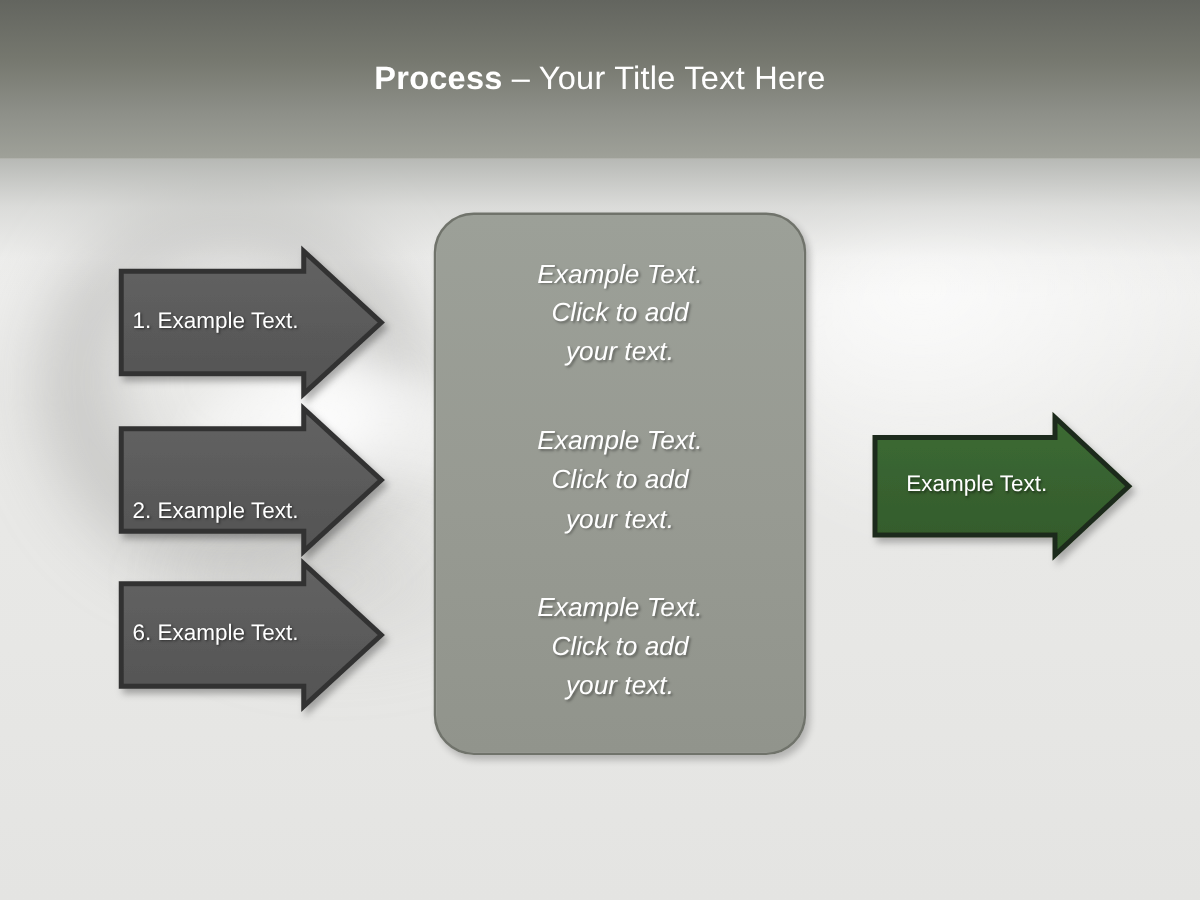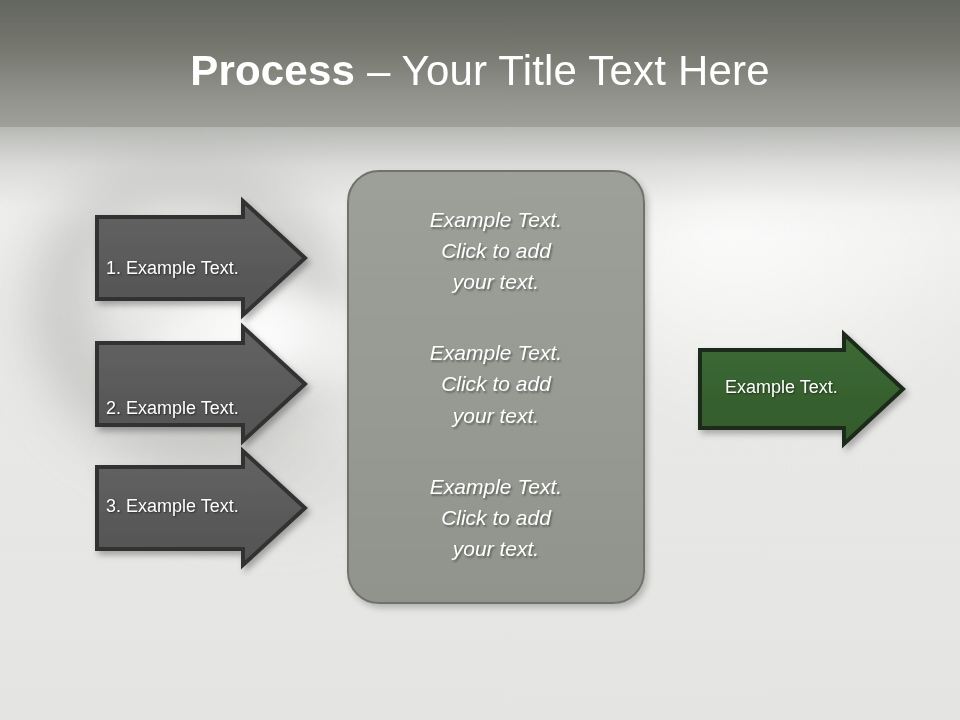--- a/index.html
+++ b/index.html
@@ -112,21 +112,21 @@
     height: 127px;
     background: linear-gradient(180deg, #63655f 0%, #76786f 38%, #8e9089 72%, #9fa199 100%);
   }
   .title {
     position: absolute;
     left: 0;
     right: 0;
     top: 48px;
     text-align: center;
     color: #ffffff;
-    font-size: 42px;
+    font-size: 26px;
     line-height: 1.1;
     letter-spacing: 0.2px;
     white-space: pre;
     font-weight: 400;
   }
   .title .strong { font-weight: 700; }
 
   
   .arrow {
     position: absolute;
@@ -206,35 +206,35 @@
           <feDropShadow dx="3" dy="4" stdDeviation="3" flood-color="#000000" flood-opacity="0.30"></feDropShadow>
         </filter>
         <linearGradient id="agrad" x1="0" y1="0" x2="0" y2="1">
           <stop offset="0%" stop-color="#636363"></stop>
           <stop offset="55%" stop-color="#5a5a5a"></stop>
           <stop offset="100%" stop-color="#545454"></stop>
         </linearGradient>
       </defs>
       <path d="M2,18 L148,18 L148,2 L210,59 L148,116 L148,100 L2,100 Z" fill="url(#agrad)" stroke="#333333" stroke-width="4" stroke-linejoin="miter" filter="url(#ashadow)"></path>
     </svg>
-    <span class="arrow-label" style="left:11px; top:47px;margin-top:12px;">1. Example Text.</span>
+    <span class="arrow-label" style="left:11px; top:47px;">1. Example Text.</span>
   </div>
 
   <div class="arrow" style="left:95px; top:325px;">
     <svg width="212" height="118" viewBox="0 0 212 118" xmlns="http://www.w3.org/2000/svg">
       <path d="M2,18 L148,18 L148,2 L210,59 L148,116 L148,100 L2,100 Z" fill="url(#agrad)" stroke="#333333" stroke-width="4" stroke-linejoin="miter" filter="url(#ashadow)"></path>
     </svg>
     <span class="arrow-label" style="left:11px; top:47px;margin-top:26px;">2. Example Text.</span>
   </div>
 
   <div class="arrow" style="left:95px; top:449px;">
     <svg width="212" height="118" viewBox="0 0 212 118" xmlns="http://www.w3.org/2000/svg">
       <path d="M2,18 L148,18 L148,2 L210,59 L148,116 L148,100 L2,100 Z" fill="url(#agrad)" stroke="#333333" stroke-width="4" stroke-linejoin="miter" filter="url(#ashadow)"></path>
     </svg>
-    <span class="arrow-label" style="left:11px; top:47px;">3. Example Text.</span>
+    <span class="arrow-label" style="left:11px; top:47px;">6. Example Text.</span>
   </div>
 
   <div class="mid-box">
     <p class="mid-para">Example Text.
 Click  to add
 your text.</p>
     <p class="mid-para">Example Text.
 Click  to add
 your text.</p>
     <p class="mid-para">Example Text.

